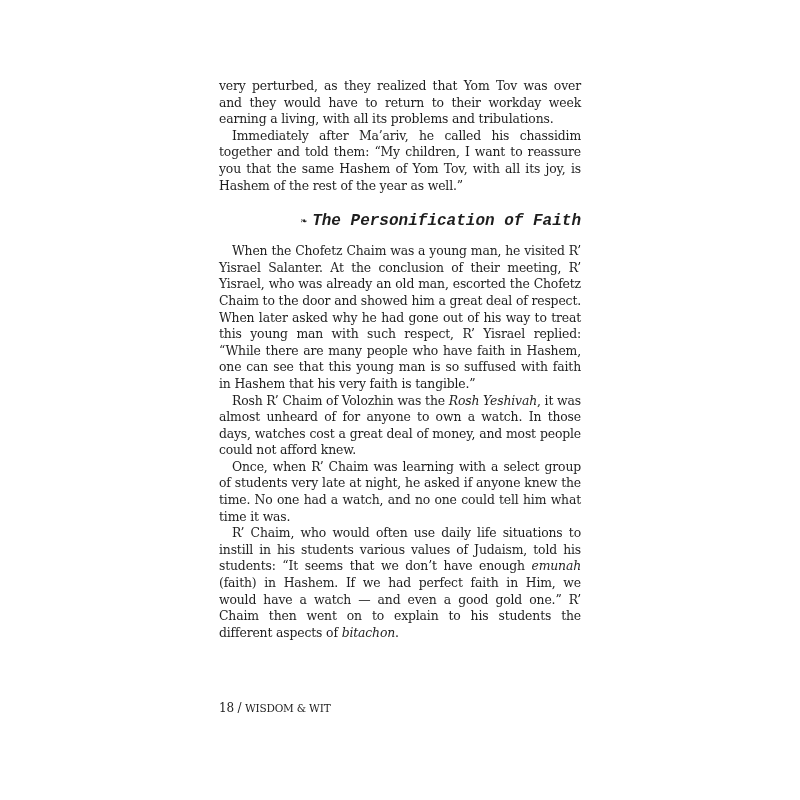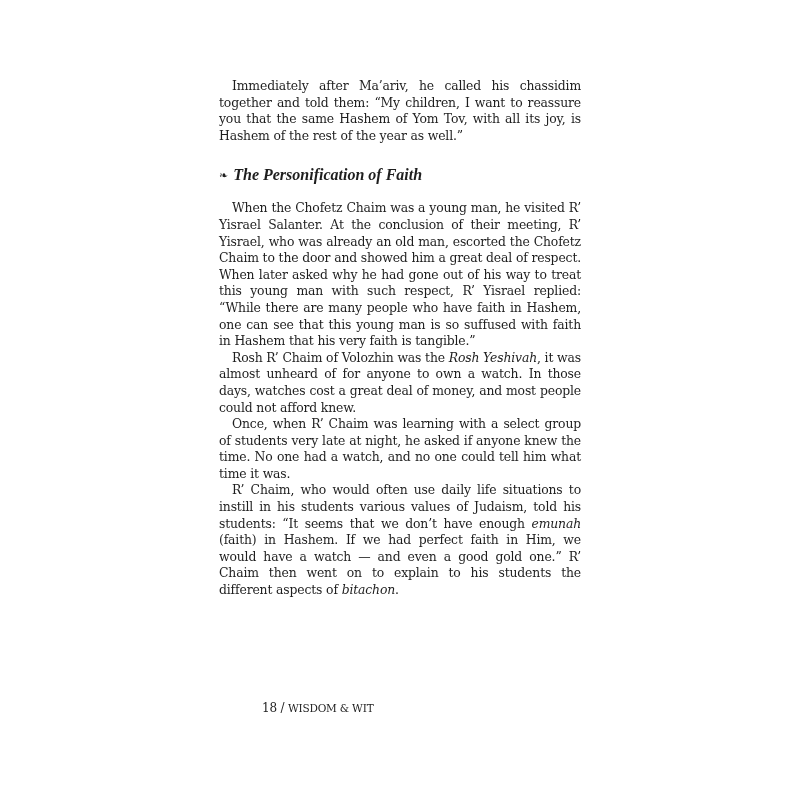--- a/index.html
+++ b/index.html
@@ -28,56 +28,56 @@
       margin: 0;
       text-align: justify;
       text-indent: 13px;
       hyphens: manual;
     }
     .para.noindent {
       text-indent: 0;
     }
     .heading {
       margin: 19px 0 13px 0;
-      text-align: left;
-      font-family: Liberation Serif, serif;
+      text-align: right;
+      font-family: Liberation Mono, monospace;
       font-weight: bold;
       font-style: italic;
       font-size: 16px;
-      line-height: 24px;
+      line-height: 17px;
       letter-spacing: 0px;
     }
     .heading .orn {
       font-style: normal;
       font-weight: normal;
       font-size: 11px;
       margin-right: 5px;
       display: inline-block;
       vertical-align: 1px;
     }
     .footer {
       position: absolute;
       left: 219px;
       top: 701px;
       font-family: "DejaVu Serif", "Liberation Serif", serif;
       font-size: 12px;
       letter-spacing: -0.2px;
-      margin-left: 43px;
     }
     .footer .caps {
       font-size: 10.5px;
     }
     em { }
   </style>
 </head>
 <body>
 
 <div class="page">
 
   <section>
+    <p class="para noindent">very perturbed, as they realized that Yom Tov was over and they would have to return to their workday week earning a living, with all its problems and tribulations.</p>
     <p class="para">Immediately after Ma’ariv, he called his chassidim together and told them: “My children, I want to reassure you that the same Hashem of Yom Tov, with all its joy, is Hashem of the rest of the year as well.”</p>
   </section>
 
   <section>
     <h2 class="heading">
       <span class="orn">❧</span><span>The Personification of Faith</span>
     </h2>
     <p class="para">When the Chofetz Chaim was a young man, he visited R’ Yisrael Salanter. At the conclusion of their meeting, R’ Yisrael, who was already an old man, escorted the Chofetz Chaim to the door and showed him a great deal of respect. When later asked why he had gone out of his way to treat this young man with such respect, R’ Yisrael replied: “While there are many people who have faith in Hashem, one can see that this young man is so suffused with faith in Hashem that his very faith is tangible.”</p>
   </section>
 

